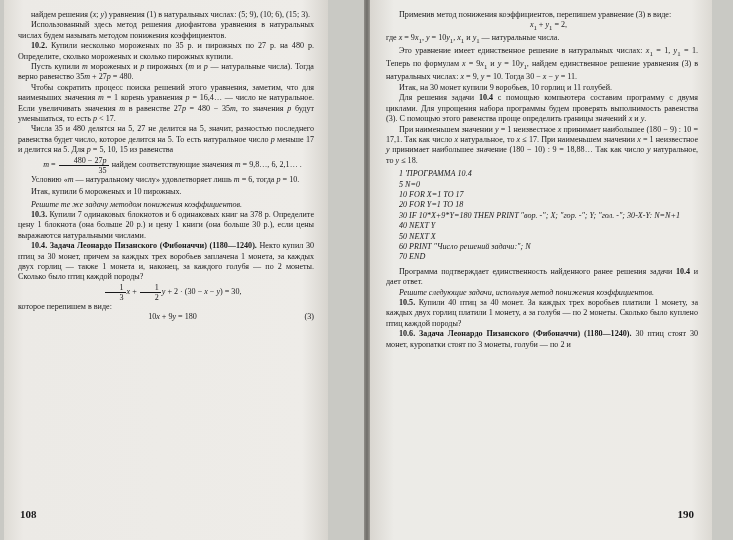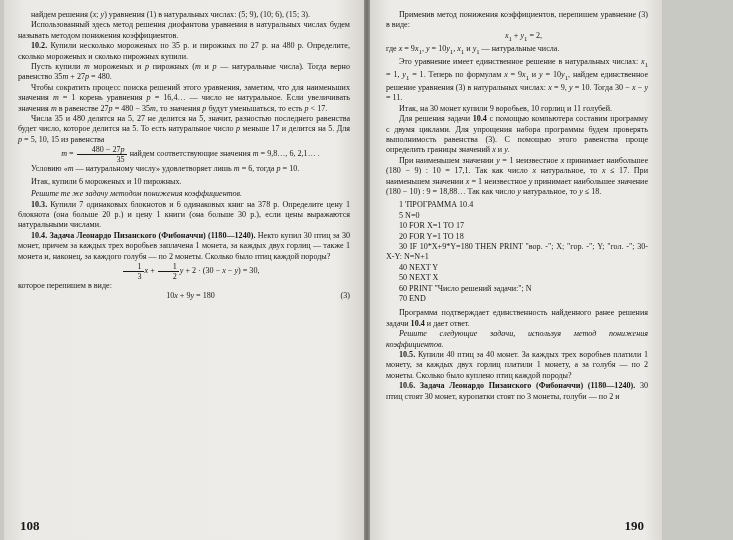--- a/index.html
+++ b/index.html
@@ -13,23 +13,23 @@
     position:relative;
     width:733px;height:540px;
     background:#c9c9c4;
   }
   .page{
     position:absolute;top:0;height:540px;
     background:#e9e8e4;
     box-sizing:border-box;
     overflow:hidden;
   }
-  .page.left{left:4px;width:360px;padding:10px 14px 6px 14px;
+  .page.left{left:4px;width:324px;padding:10px 14px 6px 14px;
     background:linear-gradient(to right,#dedbd5 0%,#eceae6 6%,#eeece8 92%,#d7d4ce 100%);}
-  .page.right{left:370px;width:292px;padding:10px 14px 6px 16px;
+  .page.right{left:370px;width:342px;padding:10px 14px 6px 16px;
     background:linear-gradient(to right,#d9d6d0 0%,#ecebe7 7%,#edebe7 94%,#dcd9d3 100%);}
   .gutter{
     position:absolute;left:364px;top:0;width:6px;height:540px;
     background:linear-gradient(to right,#8f8d88,#6f6d69,#9a9893);
   }
   .col{
     font-size:8.1px;
     line-height:10.4px;
     text-align:justify;
     color:#18181a;
@@ -42,26 +42,27 @@
   .formula{text-align:center;text-indent:0;margin:2px 0 2px 0;}
   .frac{
     display:inline-block;vertical-align:middle;text-align:right;
     margin:0 1px;
   }
   .frac .num{display:block;border-bottom:1px solid #18181a;padding:0 2px;line-height:9px;}
   .frac .den{display:block;padding:0 2px;line-height:9px;}
   .rel{position:relative;}
   .eqnum{position:absolute;right:0;}
   .prog{
+    font-style:italic;
     text-indent:0;
     margin:0;
   }
   .progblock{margin:3px 0 4px 0;}
   .pageno{
-    position:absolute;bottom:6px;font-size:13px;font-weight:bold;color:#18181a;
+    position:absolute;bottom:20px;font-size:11px;font-weight:bold;color:#18181a;
   }
   .pageno.l{left:16px;}
   .pageno.r{right:18px;}
   .sp{height:2px;}
 </style>
 </head>
 <body>
 
 <div class="spread">
 

